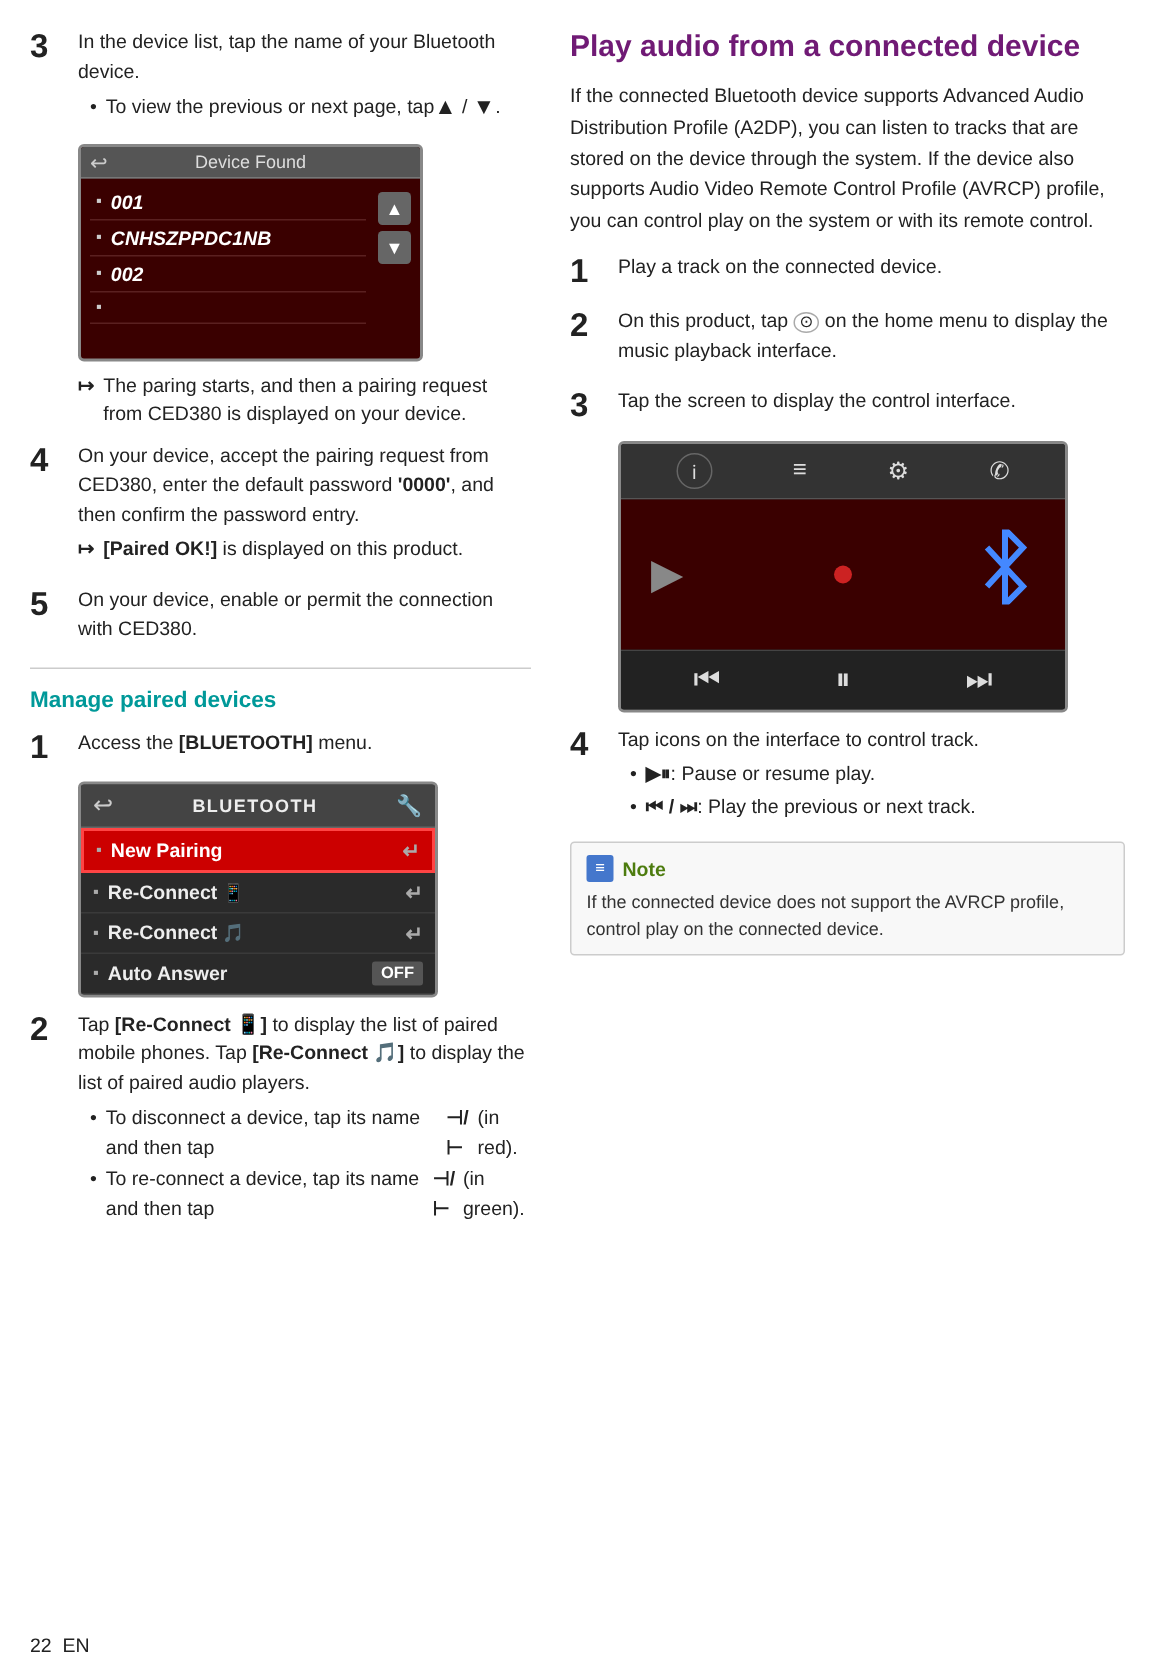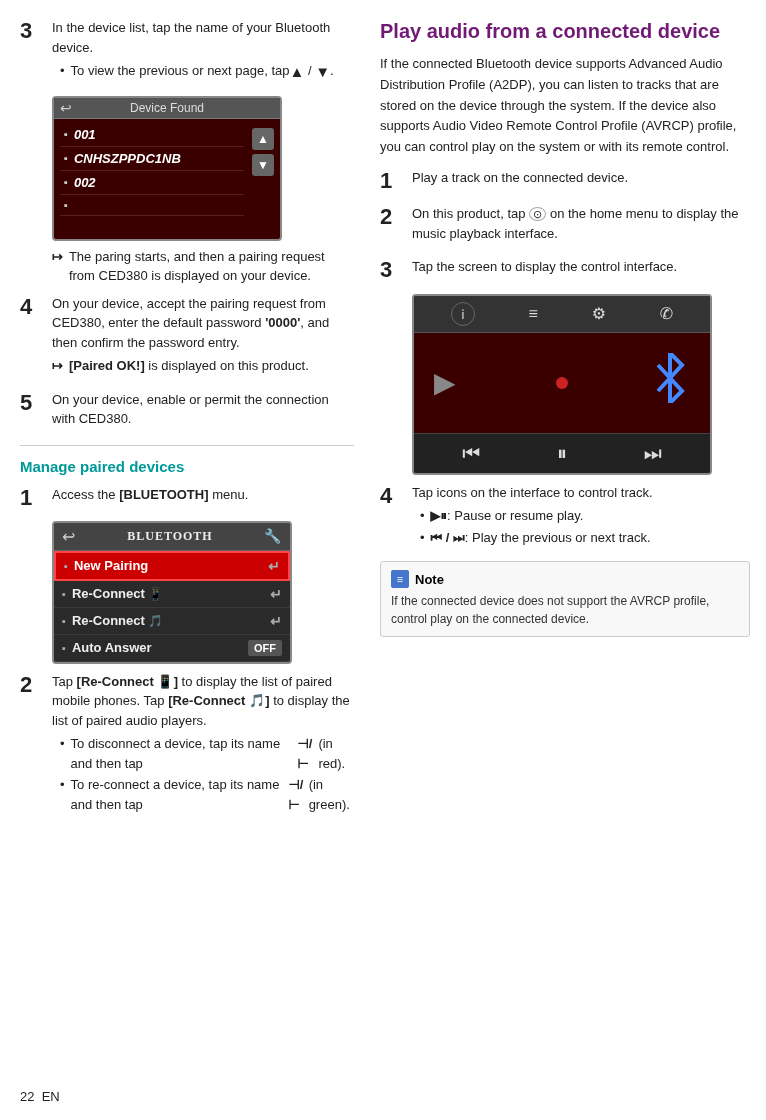--- a/index.html
+++ b/index.html
@@ -172,21 +172,20 @@
       display: flex;
       align-items: center;
       justify-content: space-between;
       padding: 4px 8px;
     }
     .bt-screen-title .title-text {
       font-size: 12px;
       color: #eee;
       font-weight: bold;
       letter-spacing: 1px;
-      font-family: Liberation Serif, serif;
     }
     .bt-menu-item {
       display: flex;
       align-items: center;
       padding: 5px 8px;
       border-bottom: 1px solid #3a3a3a;
       color: #eee;
       font-size: 13px;
       font-weight: bold;
       justify-content: space-between;
@@ -302,21 +301,21 @@
       height: 18px;
       display: flex;
       align-items: center;
       justify-content: center;
       border-radius: 2px;
       font-weight: bold;
     }
     .note-title {
       font-size: 13px;
       font-weight: bold;
-      color: #000000;
+      color: #4d7c0f;
     }
     .note-text {
       font-size: 12px;
       color: #333;
       line-height: 1.5;
     }
     
     .page-footer {
       position: absolute;
       bottom: 16px;

